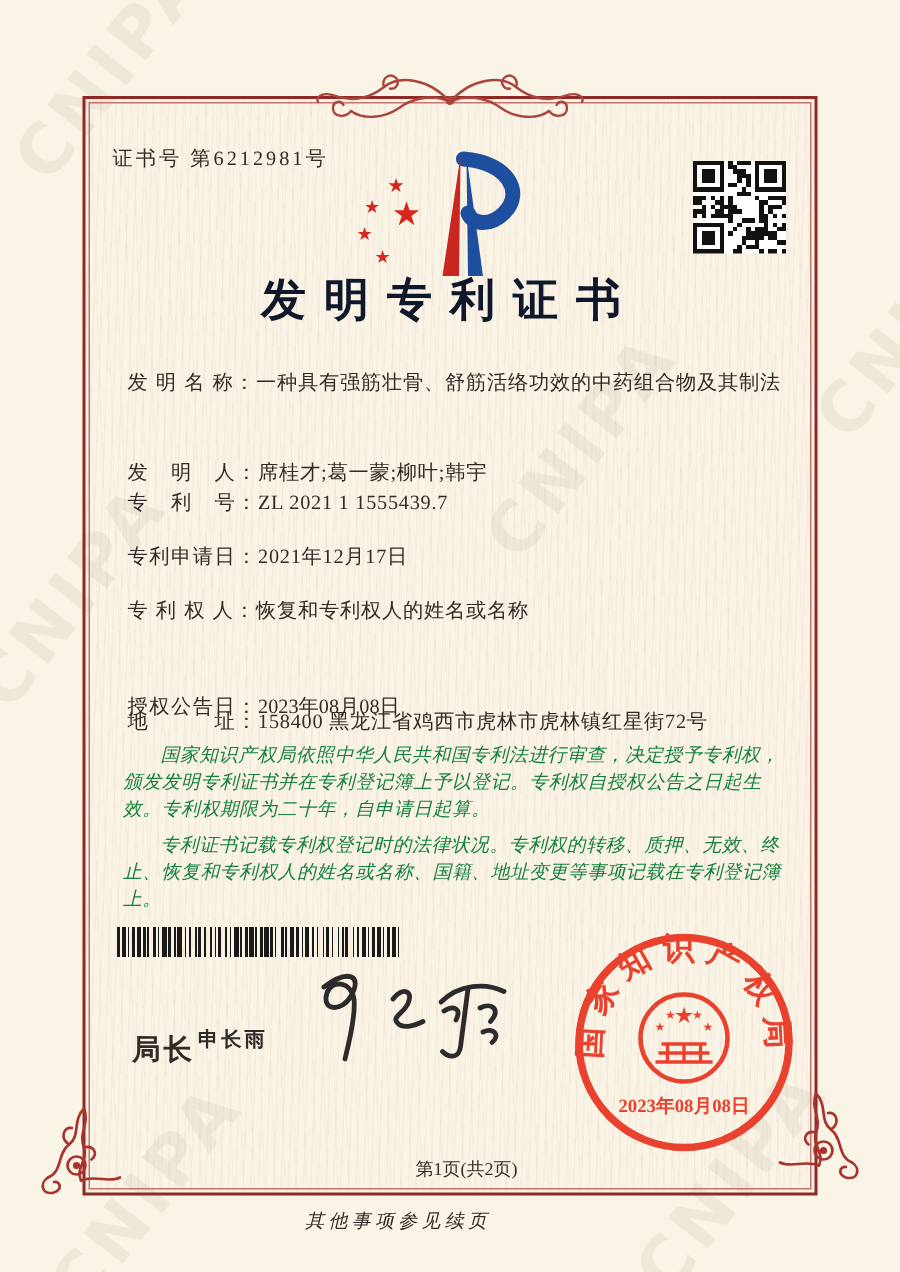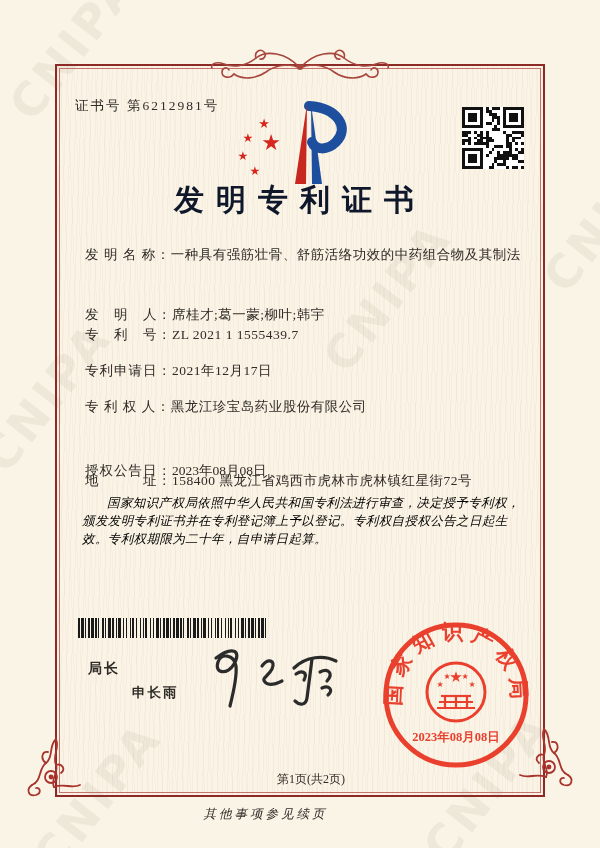--- a/index.html
+++ b/index.html
@@ -41,27 +41,27 @@
   }
   
   .field-row{position:absolute;left:85px;width:445px;font-size:13.5px;z-index:4;}
   .field-label{display:inline-block;min-width:82px;white-space:pre;letter-spacing:1px;}
   .field-value{letter-spacing:0.5px;}
   .grant-row{position:absolute;left:85px;top:462px;width:445px;font-size:13.5px;z-index:4;}
   .grant-no{position:absolute;left:218px;top:0;}
   
   .legal{
     position:absolute;left:82px;top:494px;width:442px;z-index:4;
-    font-size:12.5px;line-height:18px;font-style:italic;color:#000000;
+    font-size:12.5px;line-height:18px;font-style:italic;color:#15803d;
     letter-spacing:0.4px;
   }
   .legal p{margin:0 0 6px 0;text-indent:2em;}
   
   .barcode{position:absolute;left:78px;top:618px;z-index:4;}
-  .officer-title{position:absolute;left:88px;top:660px;font-size:14px;font-weight:700;letter-spacing:2px;z-index:4;}
+  .officer-title{position:absolute;left:88px;top:687px;font-size:19px;font-weight:700;letter-spacing:2px;z-index:4;}
   .officer-name{position:absolute;left:88px;top:684px;font-size:13.5px;font-weight:700;letter-spacing:2px;z-index:4;padding-left:44px;}
   .signature{position:absolute;left:188px;top:642px;z-index:4;}
   .seal{position:absolute;left:381px;top:620px;width:150px;height:150px;z-index:5;}
   
   .page-info{position:absolute;left:66px;top:771px;width:490px;text-align:center;font-size:12px;z-index:4;}
   .footer-note{position:absolute;left:0;top:806px;width:531px;text-align:center;font-size:12.5px;letter-spacing:3px;z-index:4;font-style:italic;}
 </style>
 </head>
 <body>
 
@@ -266,32 +266,33 @@
 <div class="field-row" style="top:290px;margin-top:16px;">
   <span class="field-label">发　明　人：</span><span class="field-value">席桂才;葛一蒙;柳叶;韩宇</span>
 </div>
 <div class="field-row" style="top:326px;">
   <span class="field-label">专　利　号：</span><span class="field-value">ZL 2021 1 1555439.7</span>
 </div>
 <div class="field-row" style="top:362px;">
   <span class="field-label">专利申请日：</span><span class="field-value">2021年12月17日</span>
 </div>
 <div class="field-row" style="top:398px;">
-  <span class="field-label">专 利 权 人：</span><span class="field-value">黑龙江珍宝岛药业股份有限公司</span>
+  <span class="field-label">专 利 权 人：</span><span class="field-value">恢复和专利权人的姓名或名称</span>
 </div>
 <div class="field-row" style="top:434px;margin-top:38px;">
   <span class="field-label">地　　　址：</span><span class="field-value">158400 黑龙江省鸡西市虎林市虎林镇红星街72号</span>
 </div>
 
 <div class="grant-row">
   <span style="letter-spacing:1px;">授权公告日：</span><span>2023年08月08日</span>
 </div>
 
 <div class="legal">
   <p>国家知识产权局依照中华人民共和国专利法进行审查，决定授予专利权，颁发发明专利证书并在专利登记簿上予以登记。专利权自授权公告之日起生效。专利权期限为二十年，自申请日起算。</p>
+  <p>专利证书记载专利权登记时的法律状况。专利权的转移、质押、无效、终止、恢复和专利权人的姓名或名称、国籍、地址变更等事项记载在专利登记簿上。</p>
 </div>
 
 <svg class="barcode" id="barcode-svg" width="188" height="20" viewBox="0 0 188 20" shape-rendering="crispEdges">
     <rect x="0" y="0" width="2" height="20" fill="#1a1a1a"></rect>
     <rect x="3" y="0" width="3" height="20" fill="#1a1a1a"></rect>
     <rect x="7" y="0" width="1" height="20" fill="#1a1a1a"></rect>
     <rect x="10" y="0" width="2" height="20" fill="#1a1a1a"></rect>
     <rect x="13" y="0" width="3" height="20" fill="#1a1a1a"></rect>
     <rect x="17" y="0" width="2" height="20" fill="#1a1a1a"></rect>
     <rect x="20" y="0" width="1" height="20" fill="#1a1a1a"></rect>

